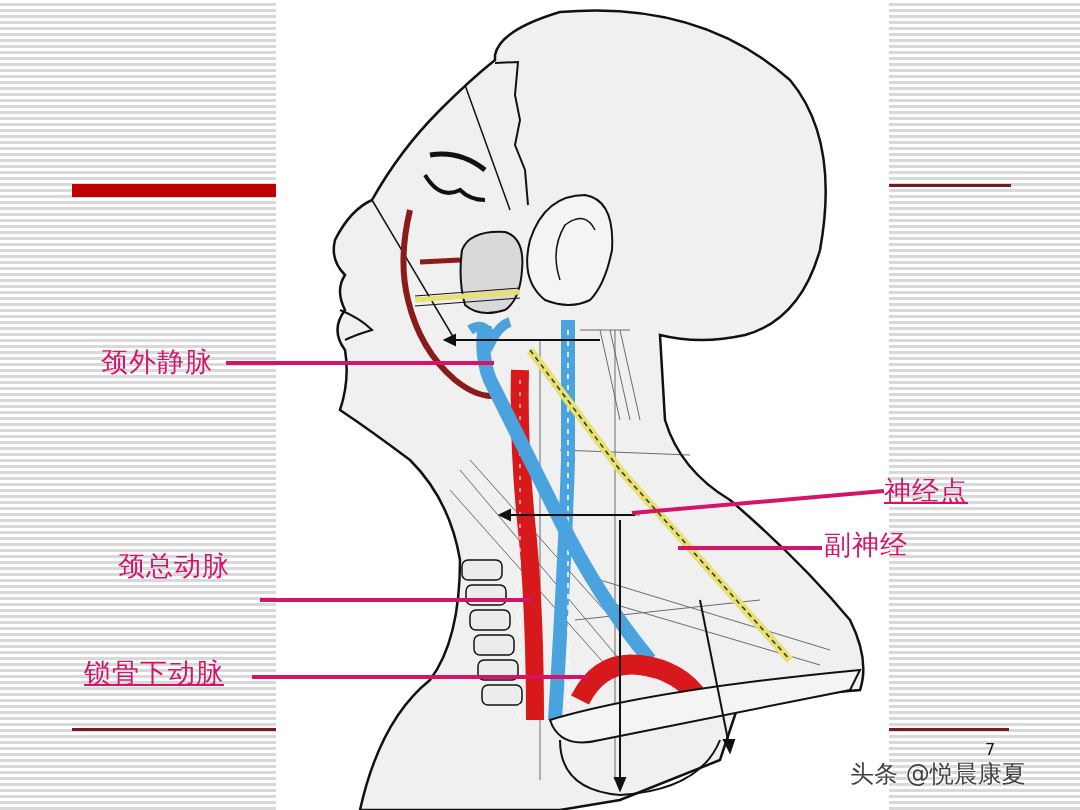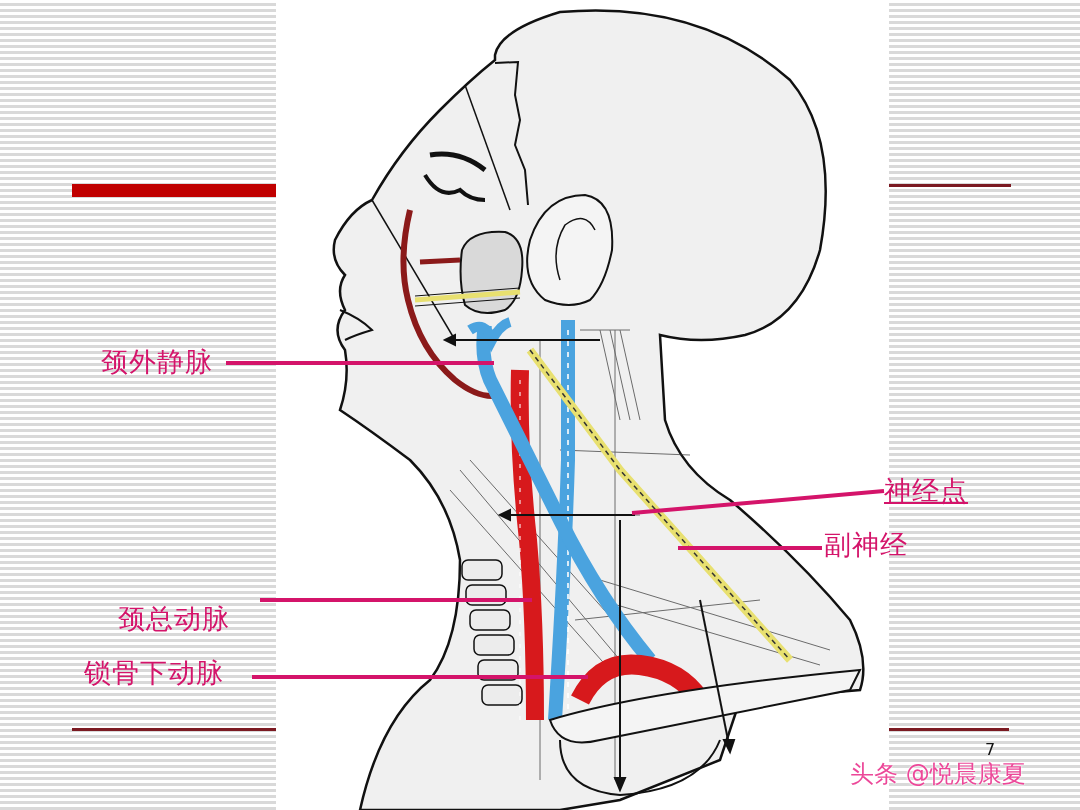--- a/index.html
+++ b/index.html
@@ -16,21 +16,21 @@
   .stripes.right { left:889px; width:191px; }
   .rule { position:absolute; }
   .label {
     position:absolute; color:#d4146a; font-size:27px; line-height:30px;
     white-space:nowrap; letter-spacing:1px;
   }
   .leader { position:absolute; background:#d4146a; height:4px; }
   .illustration { position:absolute; left:276px; top:0; width:613px; height:810px; }
   .page-num { position:absolute; left:985px; top:740px; font-size:16px; color:#111; }
   .watermark {
-    position:absolute; left:850px; top:758px; font-size:24px; color:#ec4899;
+    position:absolute; left:850px; top:758px; font-size:24px; color:#404040;
     text-shadow: 0 0 2px #fff, 0 0 2px #fff;
     white-space:nowrap;
   }
 </style>
 </head>
 <body>
 
 <div class="stripes left"></div>
 <div class="stripes right"></div>
 
@@ -120,24 +120,24 @@
     <line x1="620" y1="520" x2="620" y2="790"></line>
       <polygon points="620,790 615,778 625,778"></polygon>
     <line x1="700" y1="600" x2="730" y2="750"></line>
       <polygon points="730,752 724,740 734,740"></polygon>
   </g>
 </svg>
 
 <div class="label" style="left:93px; top:347px;margin-left:8px;">颈外静脉</div>
 <div class="leader" style="left:226px; top:361px; width:268px;"></div>
 
-<div class="label" style="left:118px; top:604px;text-align:center;">颈总动脉</div>
+<div class="label" style="left:118px; top:551px;text-align:center;">颈总动脉</div>
 <div class="leader" style="left:260px; top:598px; width:272px;"></div>
 
-<div class="label" style="left:84px; top:658px;">锁骨下动脉</div>
+<div class="label" style="left:84px; top:658px;text-decoration:underline;">锁骨下动脉</div>
 <div class="leader" style="left:252px; top:675px; width:336px;"></div>
 
 <div class="label" style="left:884px; top:476px;text-decoration:underline;">神经点</div>
 <svg style="position:absolute; left:630px; top:485px;" width="256" height="32">
   <line x1="2" y1="28" x2="254" y2="6" stroke="#d4146a" stroke-width="4"></line>
 </svg>
 
 <div class="label" style="left:824px; top:532px;font-family:Liberation Mono, monospace;">副神经</div>
 <div class="leader" style="left:678px; top:546px; width:144px;"></div>
 

